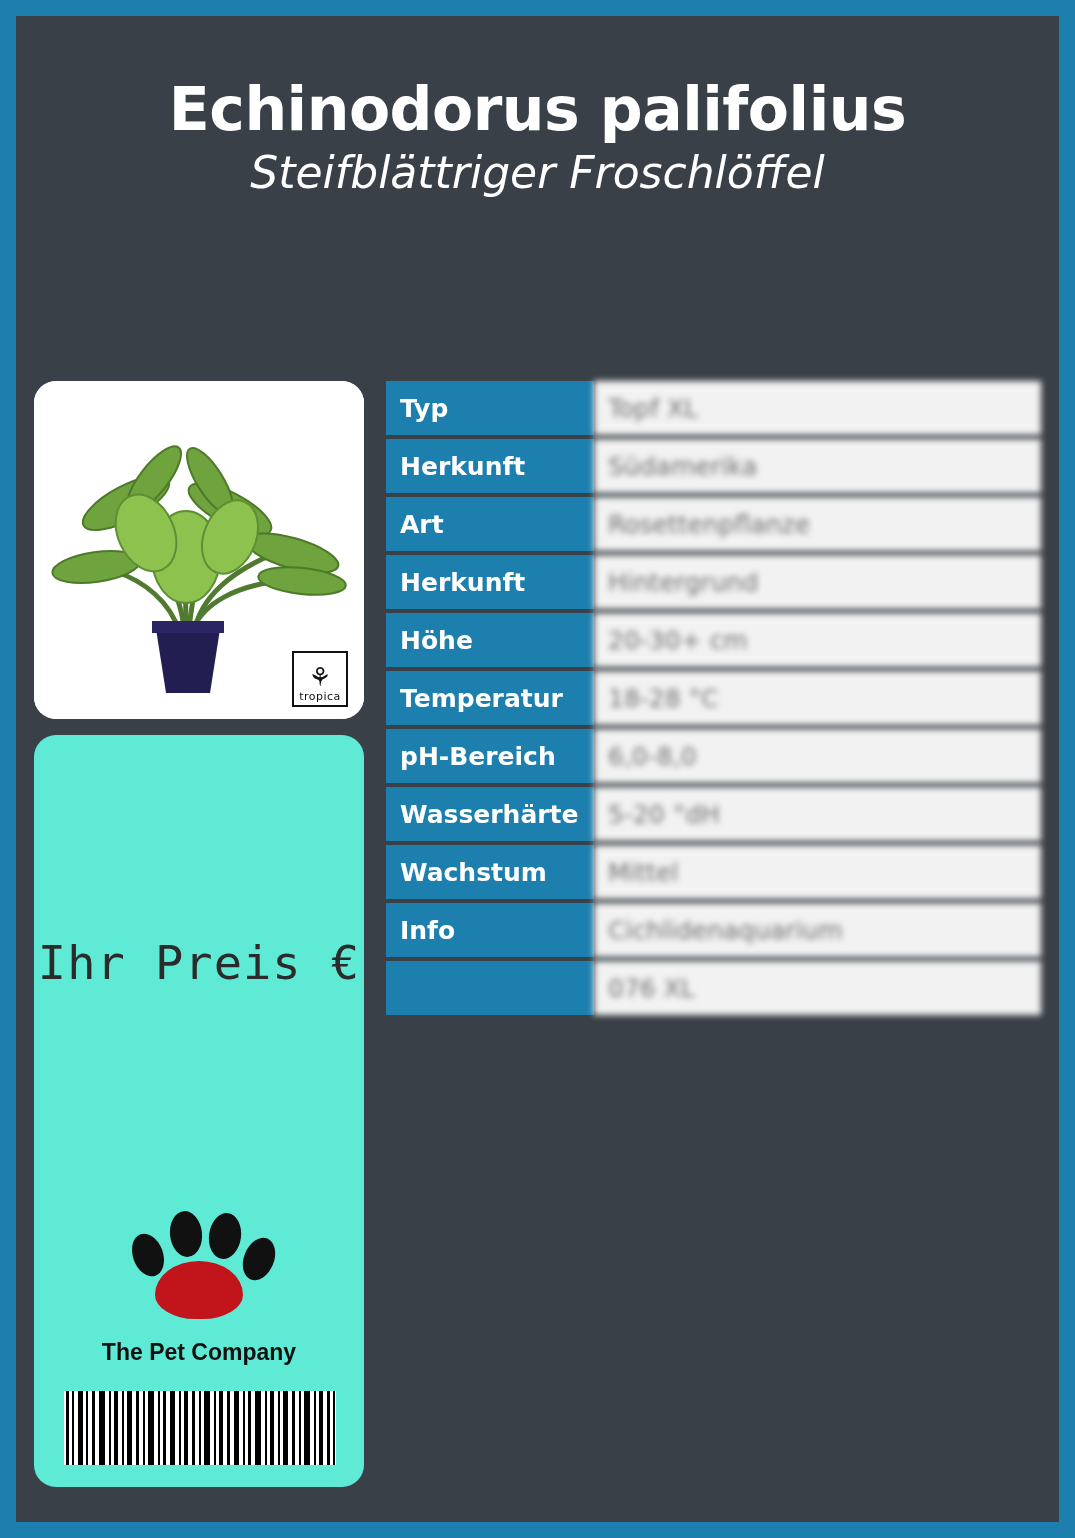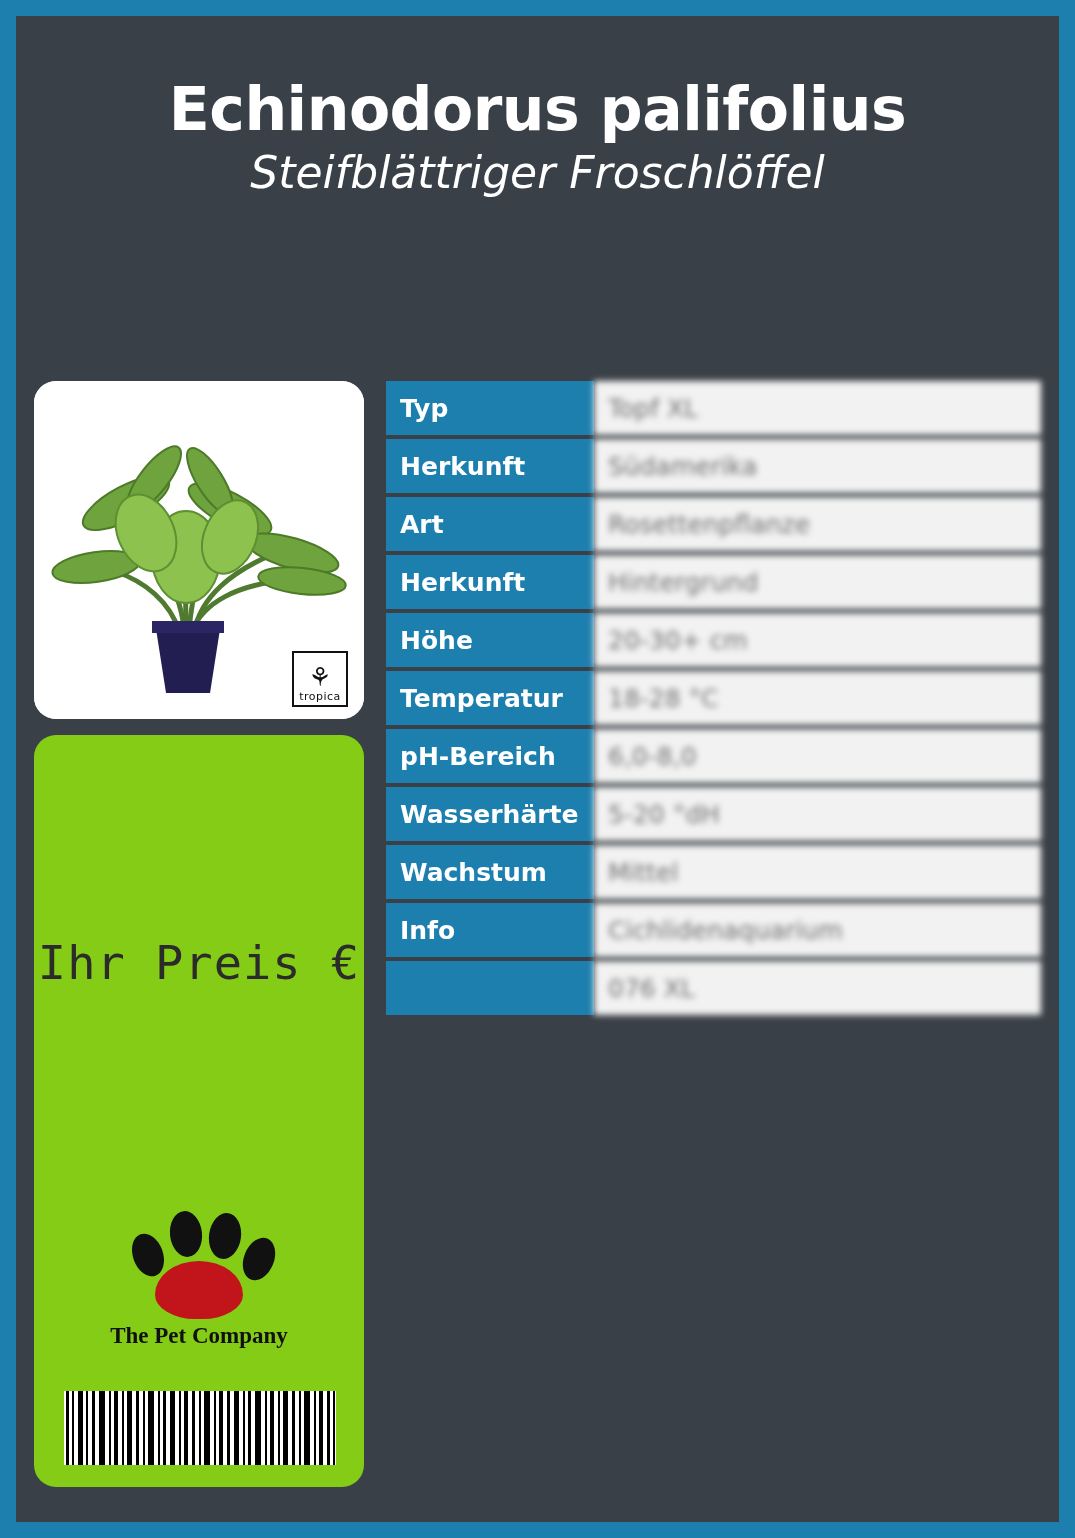--- a/index.html
+++ b/index.html
@@ -97,21 +97,21 @@
   .tropica-logo .tl-name {
     font-size: 11px;
     color: #111;
     letter-spacing: 0.5px;
   }
   .price-box {
     position: relative;
     margin-top: 16px;
     width: 330px;
     height: 752px;
-    background: #84cc16;
+    background: #5eead4;
     border-radius: 22px;
     overflow: hidden;
   }
   .price-text {
     position: absolute;
     top: 200px;
     left: 0;
     width: 100%;
     text-align: center;
     font-family: "DejaVu Sans Mono", "Liberation Mono", monospace;
@@ -144,22 +144,22 @@
   .paw .pad {
     position: absolute;
     width: 88px;
     height: 58px;
     left: 36px;
     top: 56px;
     background: #c1141b;
     border-radius: 50% 50% 46% 46% / 58% 58% 42% 42%;
   }
   .brand-name {
-    margin-top: 6px;
-    font-family: Liberation Serif, serif;
+    margin-top: 22px;
+    font-family: Liberation Sans, sans-serif;
     font-weight: bold;
     font-size: 23px;
     color: #111111;
   }
   .barcode {
     position: absolute;
     left: 30px;
     bottom: 22px;
     width: 272px;
     height: 74px;

